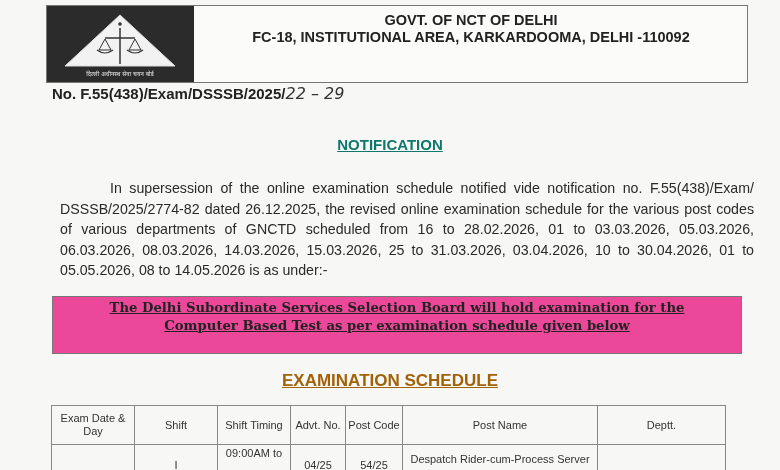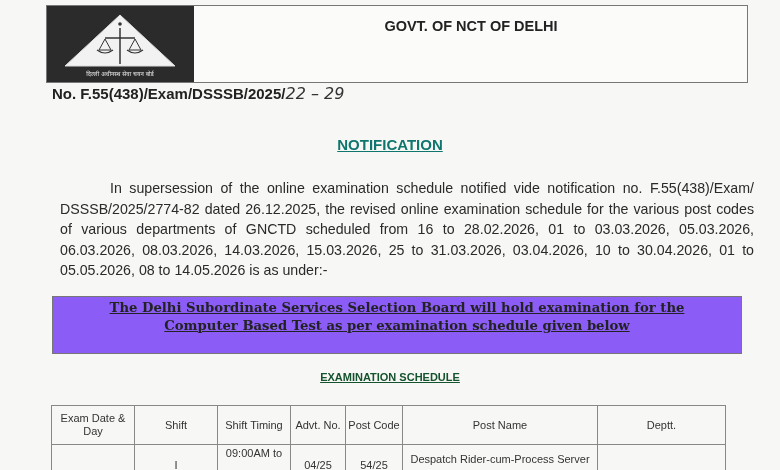--- a/index.html
+++ b/index.html
@@ -16,21 +16,21 @@
   .letterhead {
     position: absolute; left: 46px; top: 5px; width: 700px; height: 76px;
     border: 1px solid #777; background: #fbfbfa;
   }
   .logo {
     position: absolute; left: 0; top: 0; width: 147px; height: 76px;
     background: #2a2a2a;
   }
   .logo svg { position: absolute; left: 0; top: 0; }
   .lh-text {
-    position: absolute; left: 150px; top: 12px; width: 548px;
+    position: absolute; left: 150px; top: 6px; width: 548px;
     text-align: center; font-weight: bold; font-size: 14.5px; line-height: 17px;
     color: #222;
   }
   .lh-text .url { text-decoration: underline; }
 
   .ref-no {
     position: absolute; left: 52px; top: 84px; font-size: 15px; font-weight: bold; color: #222;
   }
   .ref-hand {
     font-family: "DejaVu Sans", sans-serif; font-weight: normal; font-size: 16px;
@@ -50,30 +50,30 @@
   }
 
   .para {
     position: absolute; left: 60px; top: 178px; width: 694px;
     font-size: 14.2px; line-height: 20.5px; text-align: justify; color: #2a2a2a;
   }
   .para .indent { display: inline-block; width: 50px; }
 
   .notice-box {
     position: absolute; left: 52px; top: 296px; width: 688px; height: 56px;
-    border: 1px solid #777; background: #8b5cf6;
+    border: 1px solid #777; background: #ec4899;
     font-family: "DejaVu Serif", serif; font-weight: bold; font-size: 13.2px;
     line-height: 18px; text-align: center; color: #222;
   }
   .notice-box span { text-decoration: underline; display: block; }
   .notice-box .l1 { margin-top: 2px; }
 
   .sched-title {
     position: absolute; left: 0; width: 780px; top: 371px; text-align: center;
-    font-weight: bold; font-size: 11px; text-decoration: underline; color: #14532d;
+    font-weight: bold; font-size: 17px; text-decoration: underline; color: #a16207;
   }
 
   table.schedule {
     position: absolute; left: 51px; top: 405px; width: 675px;
     border-collapse: collapse; font-size: 11px; color: #333;
   }
   table.schedule th, table.schedule td {
     border: 1px solid #888; text-align: center; font-weight: normal; padding: 0 2px;
   }
   table.schedule th { height: 38px; line-height: 13px; }
@@ -94,20 +94,21 @@
         <path d="M52,44 L58,33 L64,44 Z" fill="none" stroke="#333" stroke-width="1"></path>
         <path d="M82,44 L88,33 L94,44 Z" fill="none" stroke="#333" stroke-width="1"></path>
         <path d="M50,44 Q58,50 66,44" fill="none" stroke="#333" stroke-width="1.2"></path>
         <path d="M80,44 Q88,50 96,44" fill="none" stroke="#333" stroke-width="1.2"></path>
         <circle cx="73" cy="18" r="1.8" fill="#333"></circle>
         <text x="73" y="70" text-anchor="middle" font-size="6" fill="#eee" font-family="DejaVu Sans, sans-serif">दिल्ली अधीनस्थ सेवा चयन बोर्ड</text>
       </svg>
     </div>
     <div class="lh-text">
       <div>GOVT. OF NCT OF DELHI</div>
+      <div>FC-18, INSTITUTIONAL AREA, KARKARDOOMA, DELHI -110092</div>
     </div>
   </div>
 
   <div class="ref-no">
     <span>No. F.55(438)/Exam/DSSSB/2025/</span><span class="ref-hand">22 – 29</span>
   </div>
 
   <div class="notif-title">NOTIFICATION</div>
 
   <div class="para"><span class="indent"></span><span>In supersession of the online examination schedule notified vide notification no. F.55(438)/Exam/ DSSSB/2025/2774-82 dated 26.12.2025, the revised online examination schedule for the various post codes of various departments of GNCTD scheduled from 16 to 28.02.2026, 01 to 03.03.2026, 05.03.2026, 06.03.2026, 08.03.2026, 14.03.2026, 15.03.2026, 25 to 31.03.2026, 03.04.2026, 10 to 30.04.2026, 01 to 05.05.2026, 08 to 14.05.2026 is as under:-</span></div>

